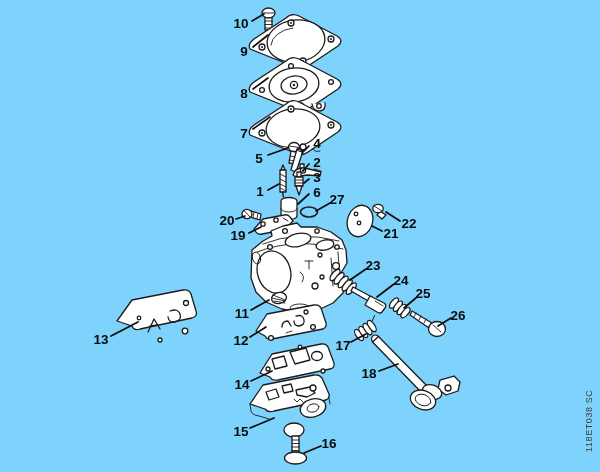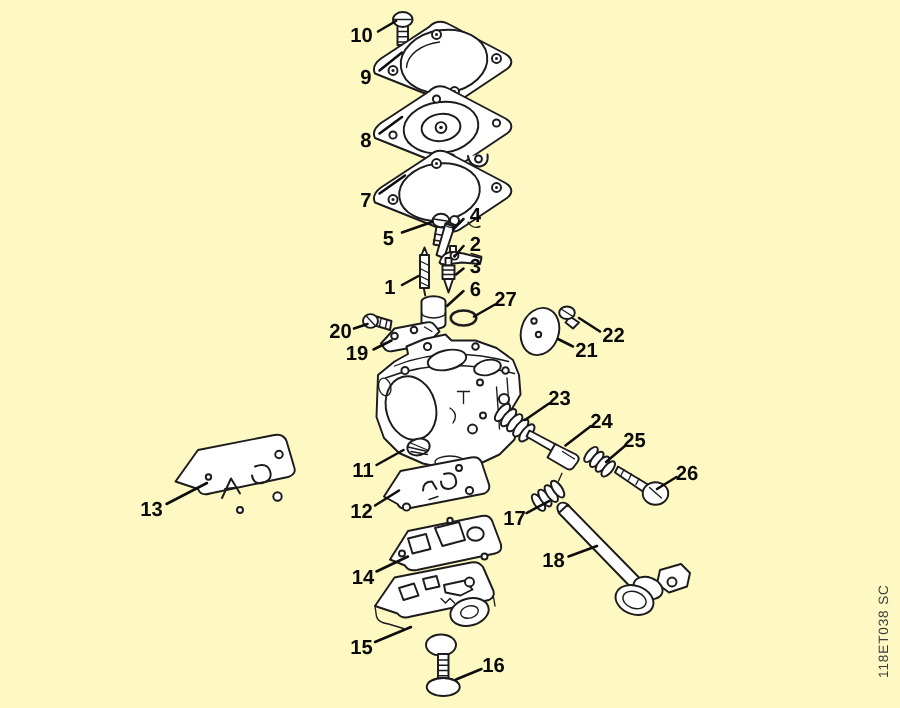--- a/index.html
+++ b/index.html
@@ -1,16 +1,16 @@
 <!DOCTYPE html>
 <html><head>
 <meta charset="utf-8">
 <style>
   html,body{margin:0;padding:0;background:#ffffff;width:600px;height:472px;overflow:hidden;}
-  .stage{position:relative;width:600px;height:472px;background:#fef9c3;font-family:"Liberation Sans",sans-serif;}
+  .stage{position:relative;width:600px;height:472px;background:#7dd3fc;font-family:"Liberation Sans",sans-serif;}
   svg{display:block;}
   .ln{stroke:#1c1c1c;fill:none;stroke-width:1.3;stroke-linecap:round;stroke-linejoin:round;}
   .fw{stroke:#1c1c1c;fill:#ffffff;stroke-width:1.3;stroke-linecap:round;stroke-linejoin:round;}
   .thin{stroke:#1c1c1c;fill:none;stroke-width:0.9;stroke-linecap:round;}
   .dot{fill:#1c1c1c;stroke:none;}
   .callout-line{stroke:#0d0d0d;stroke-width:1.7;stroke-linecap:round;}
   .callout-text{font:bold 13.5px "Liberation Sans",sans-serif;fill:#0a0a0a;text-anchor:middle;}
   .code-text{font:9px "Liberation Sans",sans-serif;fill:#3c3c3c;letter-spacing:0.6px;}
 </style>
 </head>

